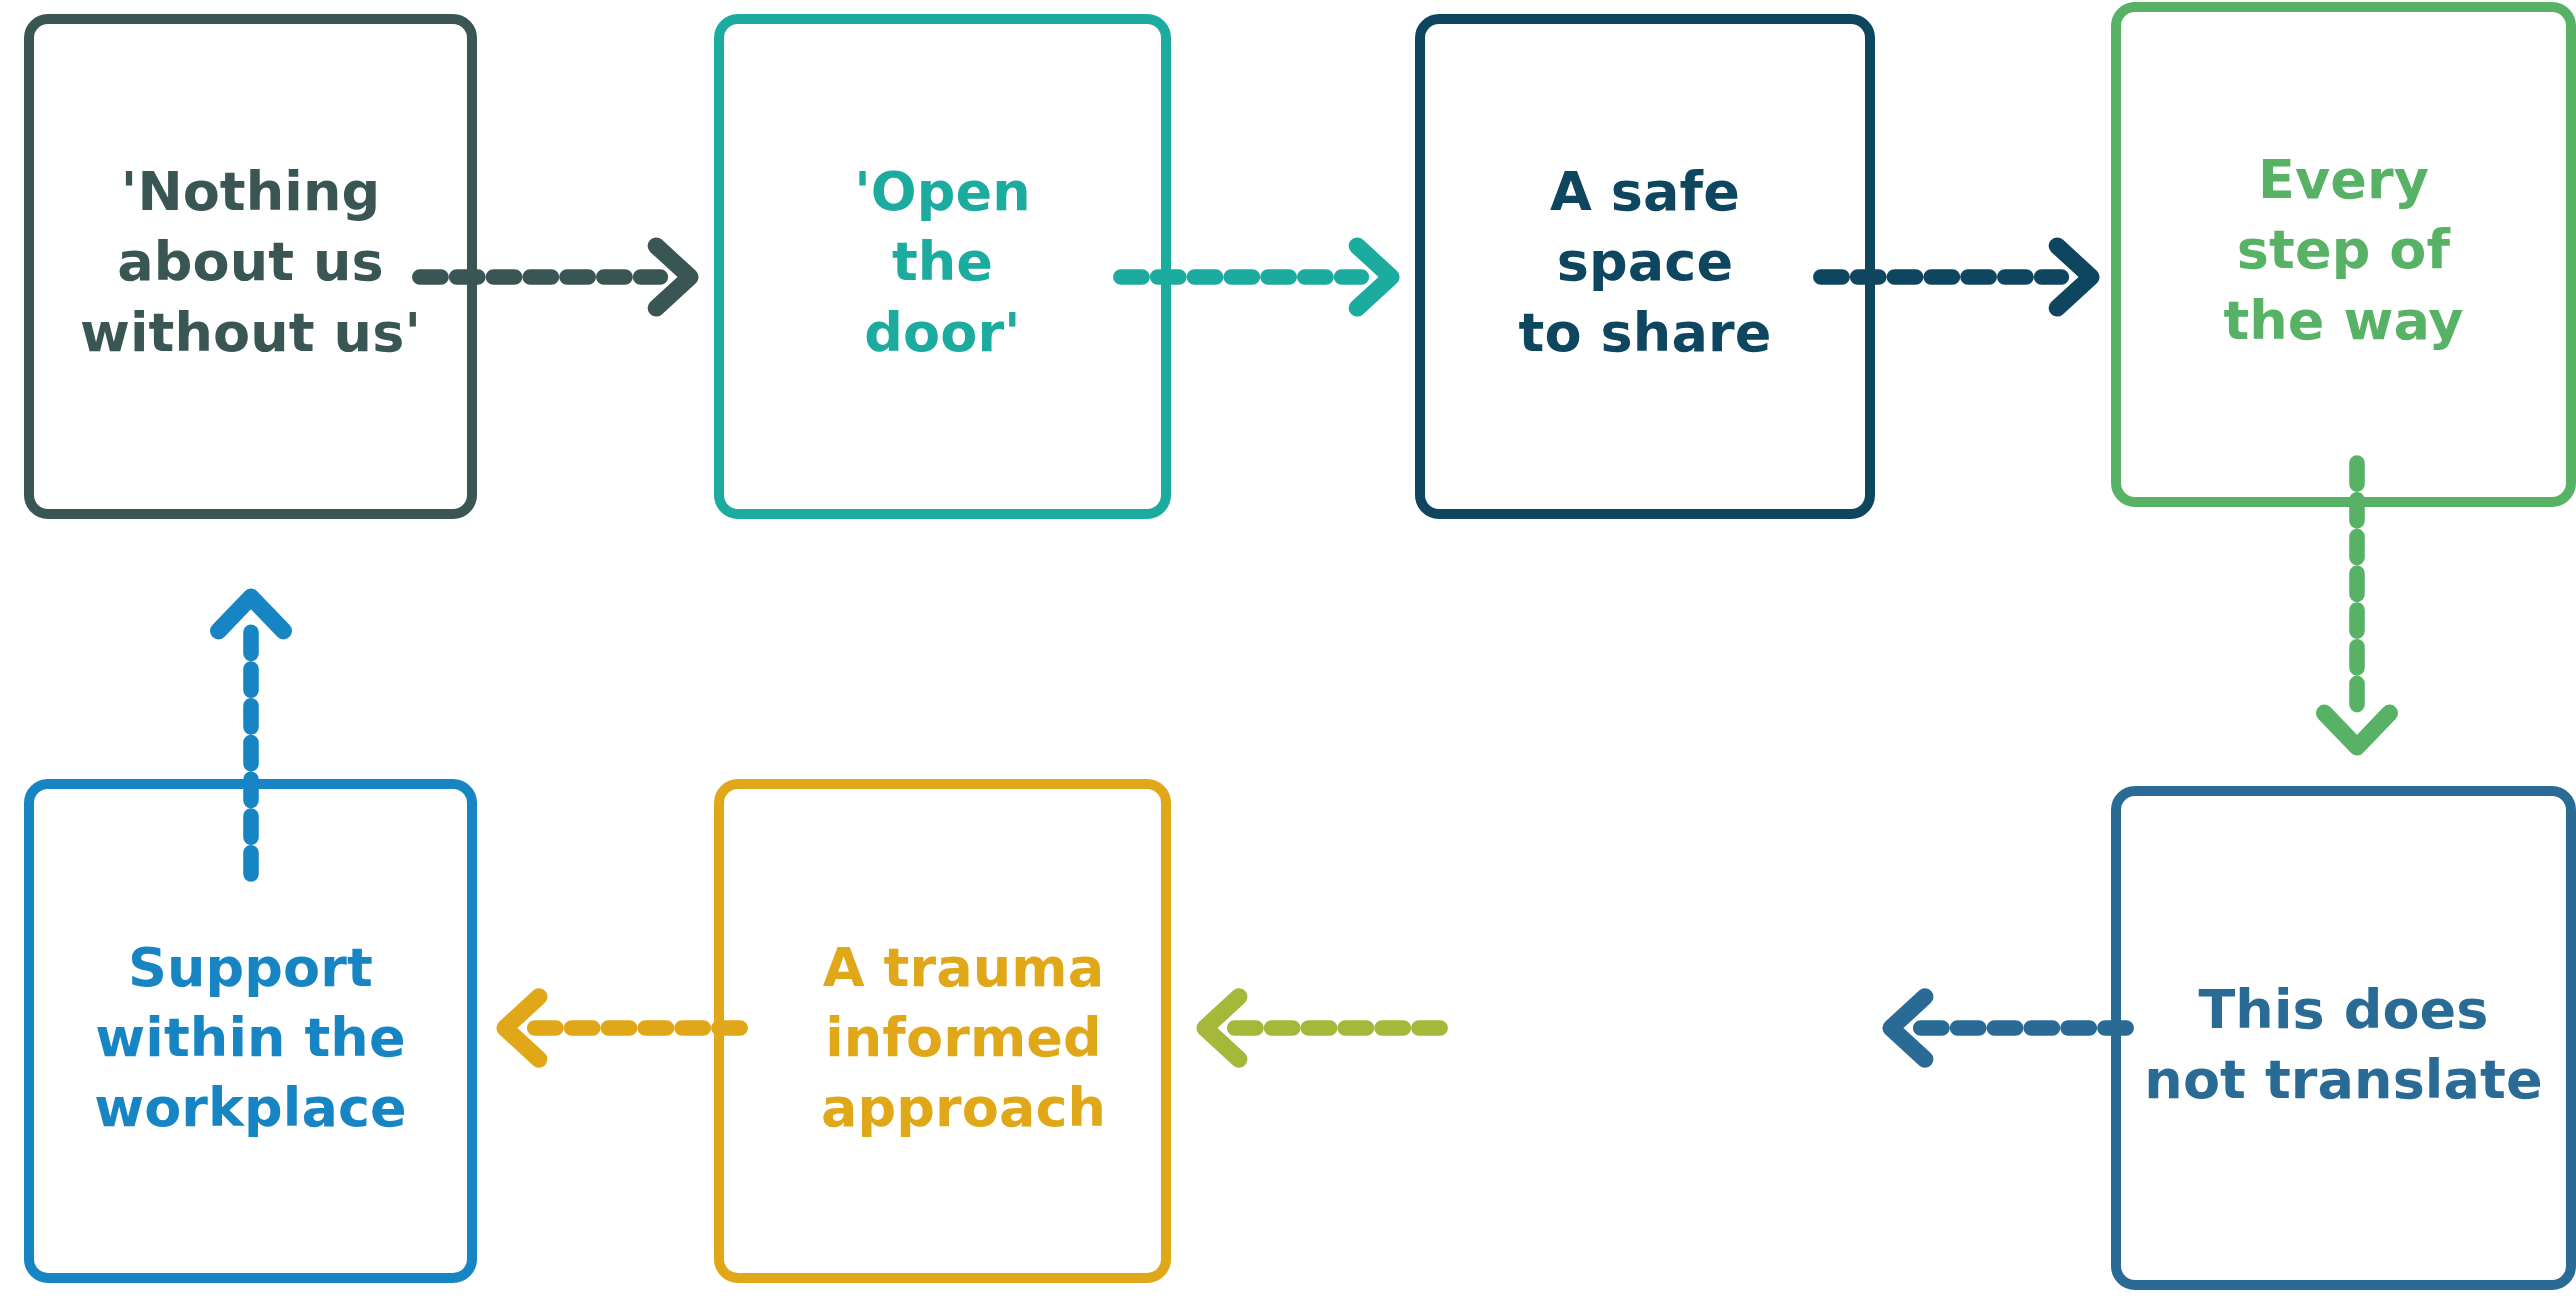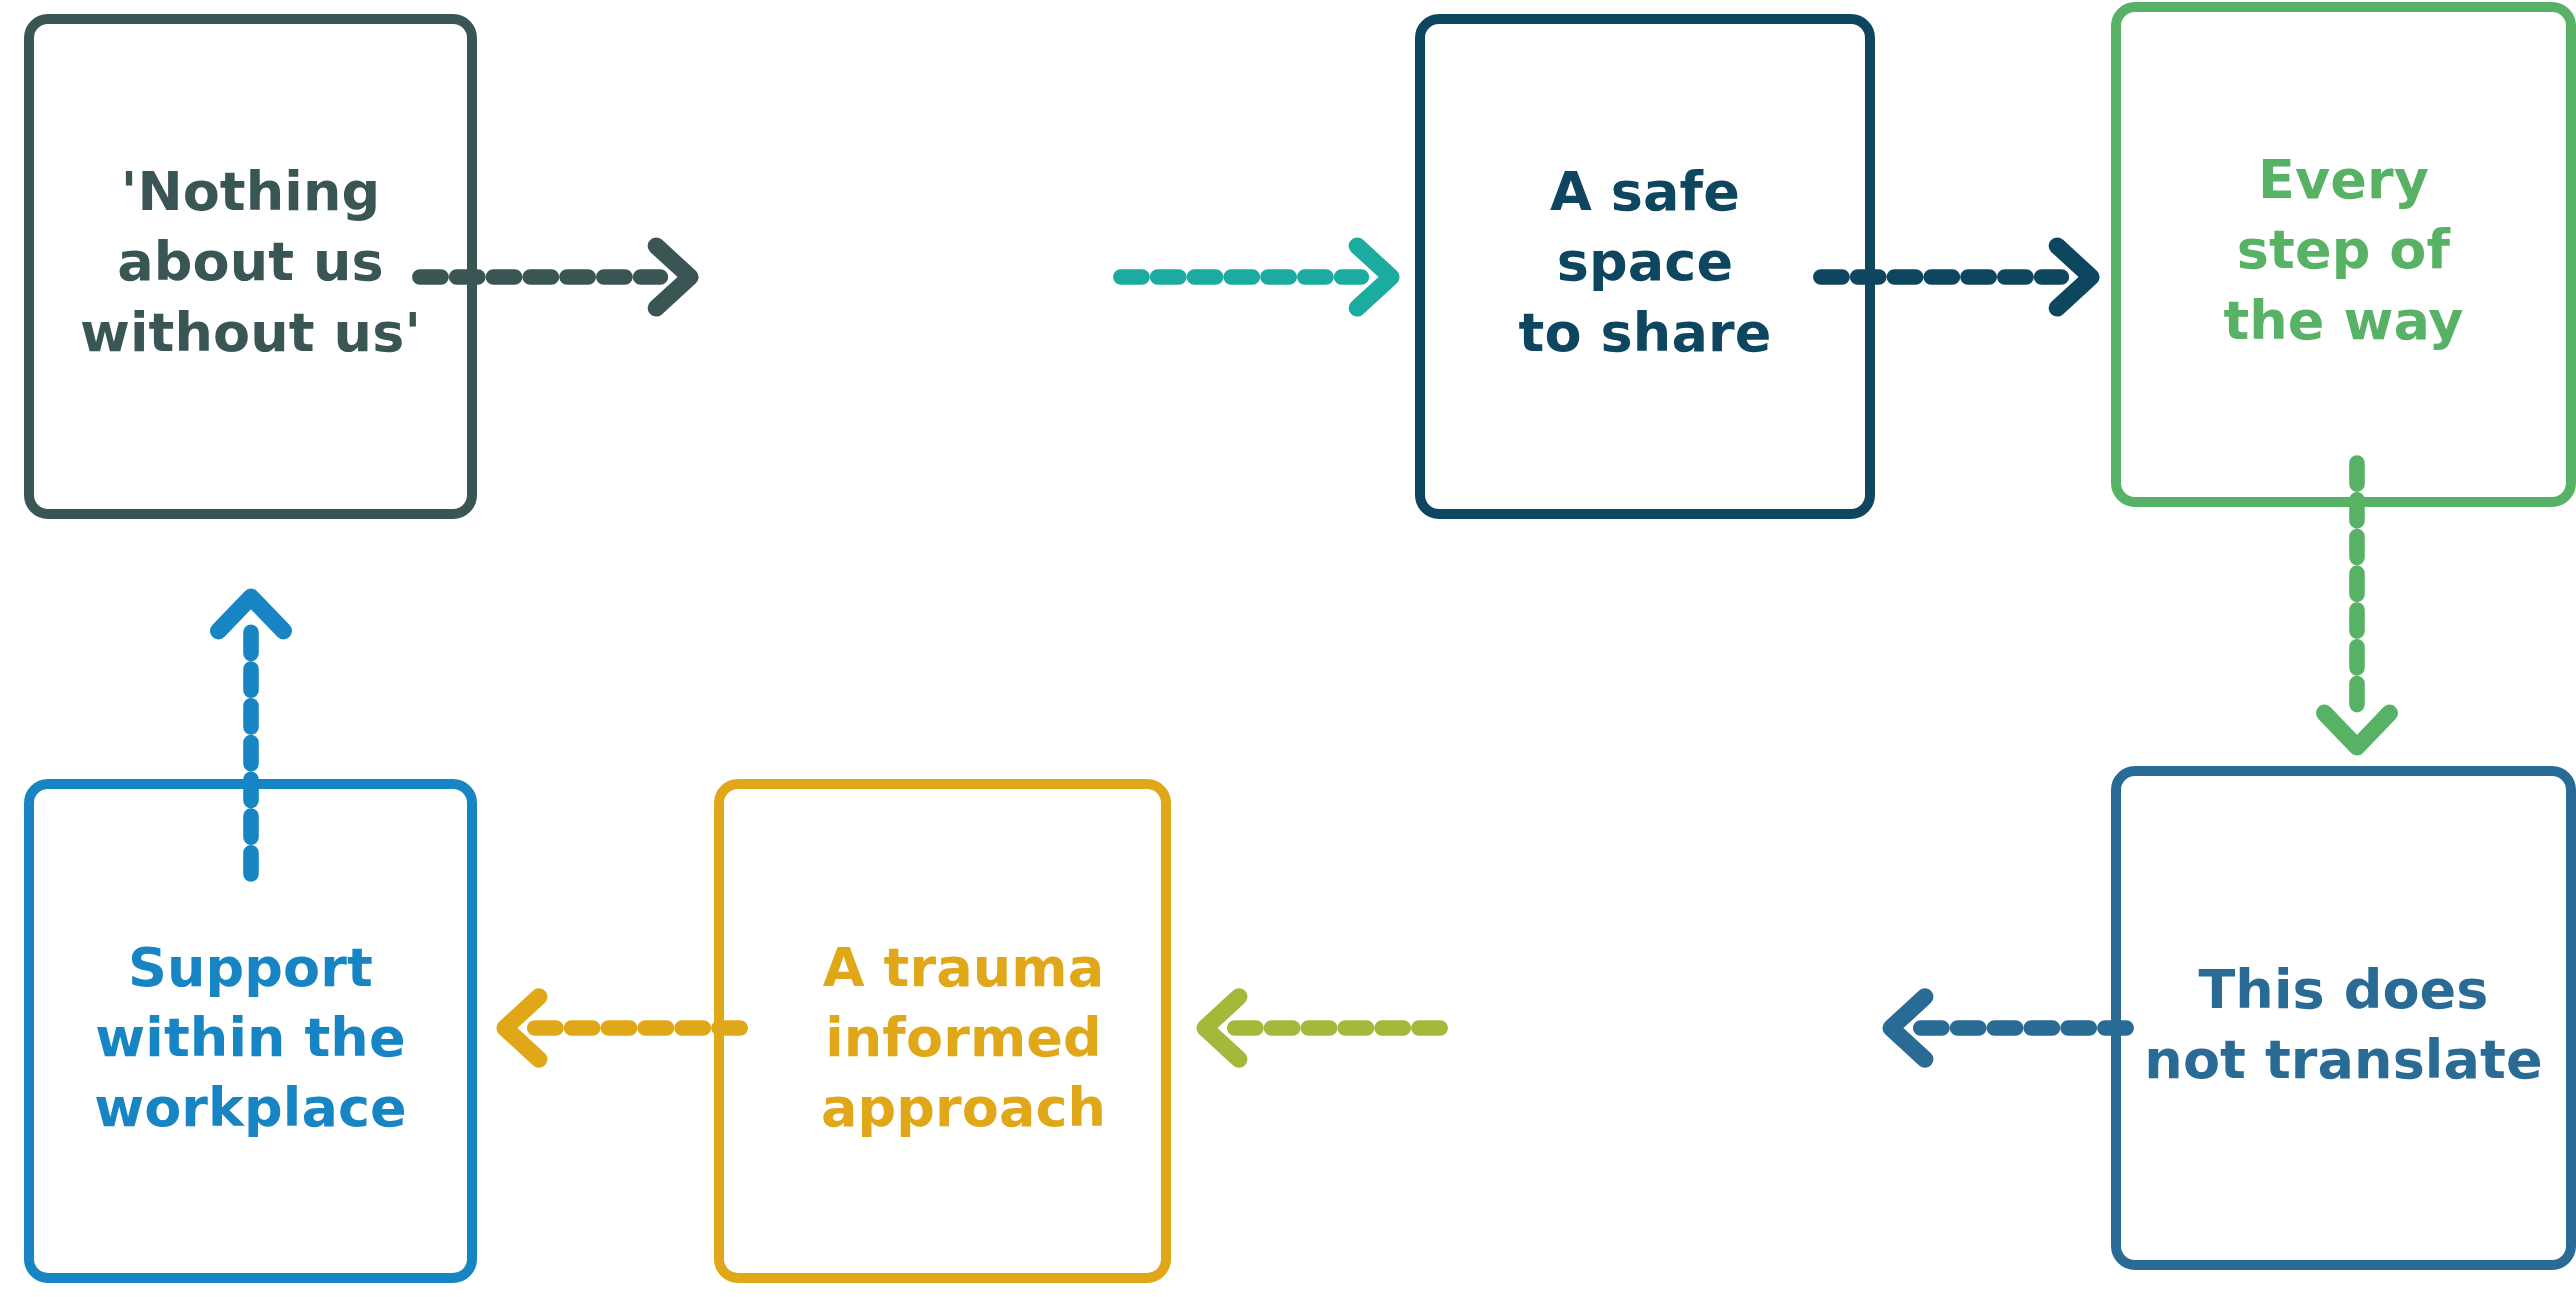--- a/index.html
+++ b/index.html
@@ -39,41 +39,46 @@
   }
   
   #node-0 { left: 24px;   top: 14px;  width: 453px; height: 505px; }
   #node-1 { left: 714px; top: 14px;  width: 457px; height: 505px; }
   #node-2 { left: 1415px; top: 14px;  width: 460px; height: 505px; }
   #node-3 { left: 2111px; top: 2px;  width: 465px; height: 505px; }
   
   #node-4 { left: 24px;   top: 779px; width: 453px; height: 504px; }
   #node-5 { left: 714px; top: 779px; width: 457px; height: 504px; }
   #node-6 { left: 1415px; top: 779px; width: 460px; height: 504px; }
-  #node-7 { left: 2111px; top: 766px; width: 465px; height: 504px; }
+  #node-7 { left: 2111px; top: 786px; width: 465px; height: 504px; }
 
   
   .conn {
     position: absolute;
   }
   .conn svg { display: block; overflow: visible; }
 
   
   .node-label.r1 { transform: translateY(-4.2px); }
   .node-label.r2 { transform: translateY(7px); }
 </style>
 </head>
 <body>
 
 <div id="canvas">
 
   <div class="node" id="node-0" style="border-color: rgb(58, 86, 84);">
     <span class="node-label r1" style="color: rgb(58, 86, 84);">'Nothing
 about us
 without us'</span>
+  </div>
+  <div class="node" id="node-1" style="border-color: rgb(28, 171, 159);">
+    <span class="node-label r1" style="color: rgb(28, 171, 159);">'Open
+the
+door'</span>
   </div>
   <div class="node" id="node-2" style="border-color: rgb(14, 70, 96);">
     <span class="node-label r1" style="color: rgb(14, 70, 96);">A safe
 space
 to share</span>
   </div>
   <div class="node" id="node-3" style="border-color: rgb(88, 178, 101);">
     <span class="node-label r1" style="color: rgb(88, 178, 101);">Every
 step of
 the way</span>

